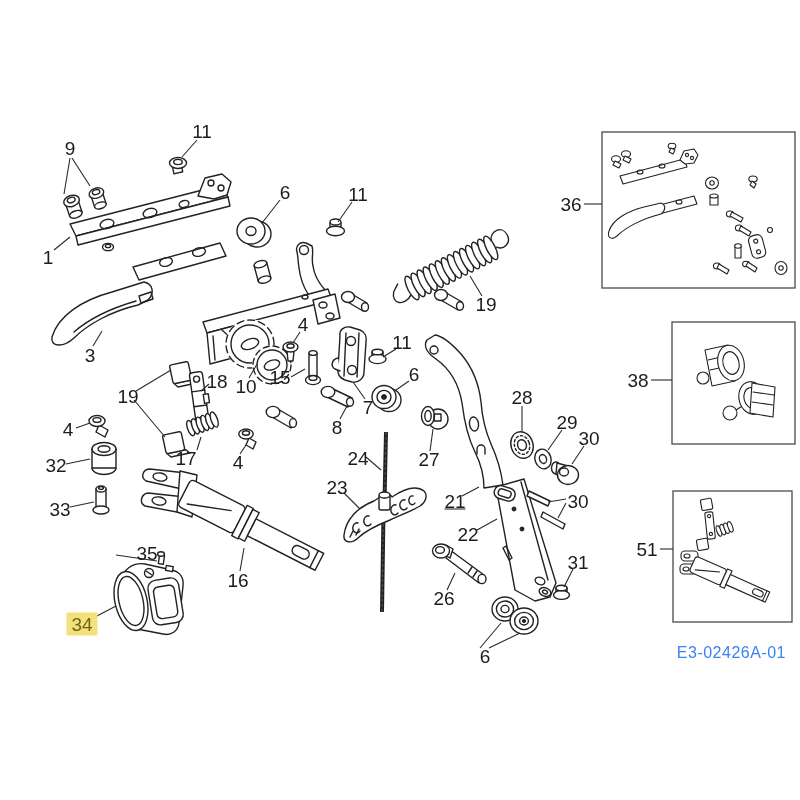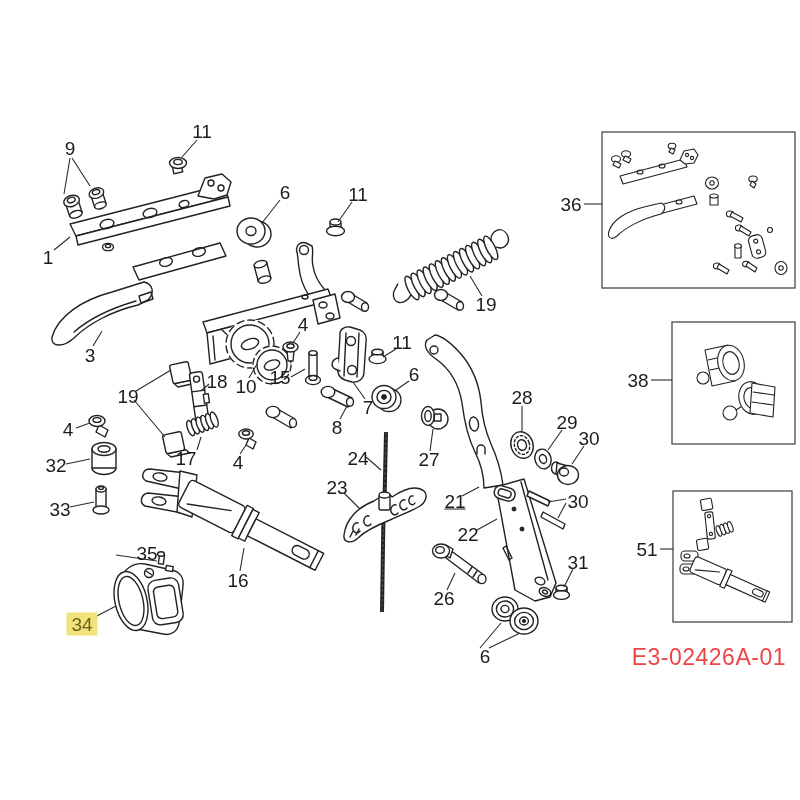--- a/index.html
+++ b/index.html
@@ -14,21 +14,21 @@
   .ld{stroke:#2b2b2b;fill:none;stroke-width:1.1}
   .bx{stroke:#4a4a4a;fill:none;stroke-width:1.3}
   .mini .s,.mini .f{stroke-width:1.1}
   .callout{
     position:absolute;transform:translate(-50%,-50%);
     font-size:19px;line-height:1;color:#1c1c1c;white-space:nowrap;z-index:5;
   }
   .callout.hl{padding:2px 5px;border-radius:1px}
   #diagram-code{
     position:absolute;top:644px;right:14px;
-    font-size:23px;font-weight:500;color:#ef4444;letter-spacing:.5px;z-index:5;
+    font-size:16px;font-weight:500;color:#3b82f6;letter-spacing:.5px;z-index:5;
   }
 </style>
 </head>
 <body>
 
 <svg width="800" height="800" viewBox="0 0 800 800" style="position:absolute;left:0;top:0">
 
   <g>
     <g transform="rotate(-18 72 204)">
       <rect class="f" x="66" y="202" width="13" height="13"></rect>

